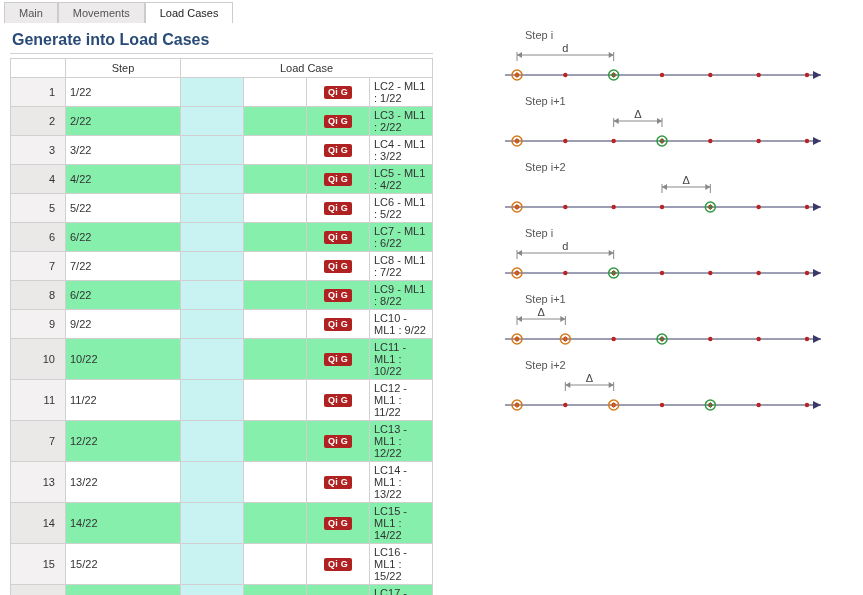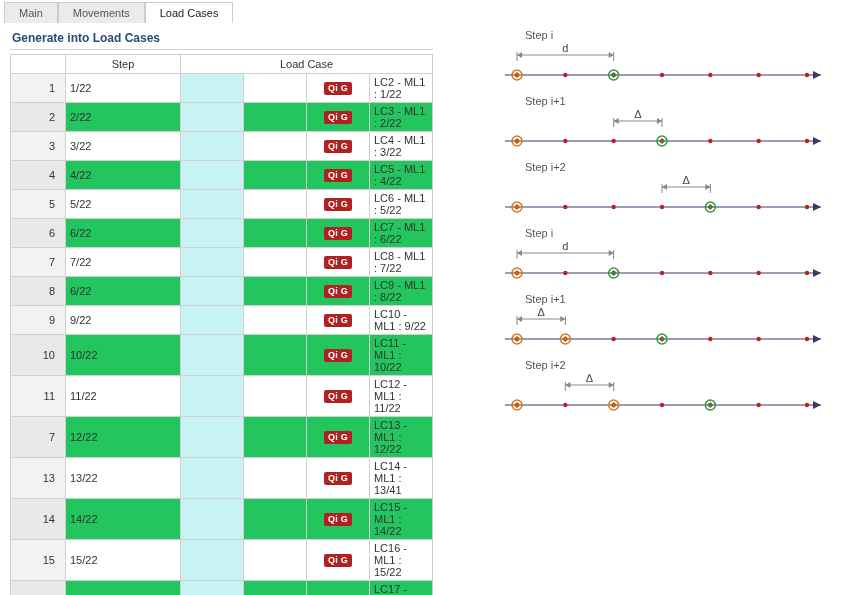--- a/index.html
+++ b/index.html
@@ -39,21 +39,21 @@
     width: 423px;
     flex: 0 0 423px;
   }
   .right-col {
     flex: 1;
     position: relative;
   }
   .panel-title {
     color: #2a4b77;
     font-weight: bold;
-    font-size: 12px;
+    font-size: 16px;
     border-bottom: 1px solid #d0d4da;
     padding: 2px 0 4px 2px;
     margin-bottom: 4px;
   }
   .table {
     border-collapse: collapse;
     width: 100%;
     table-layout: fixed;
   }
   .table th {
@@ -64,21 +64,21 @@
     text-align: center;
     font-size: 11px;
   }
   .table td {
     border: 1px solid #d0d0d0;
     padding: 2px 4px;
     height: 17px;
     background: #fff;
     font-size: 11px;
   }
-  .table tr.alt td { background: #22c55e; }
+  .table tr.alt td { background: #86efac; }
   td.rownum {
     text-align: right;
     width: 55px;
     color: #333;
     padding-right: 10px;
     background: #f3f1f1 !important;
   }
   .table tr.alt td.rownum { background: #ebe8e8 !important; }
   td.step { width: 115px; }
   td.lc1 { width: 18px; background:#c9f3f3 !important; padding:0;}
@@ -217,21 +217,21 @@
             <td class="lc2"></td>
             <td class="qig-cell"><span class="qig-badge">Qi G</span></td>
             <td>LC13 - ML1 : 12/22</td>
           </tr>
           <tr>
             <td class="rownum">13</td>
             <td class="step">13/22</td>
             <td class="lc1"></td>
             <td class="lc2"></td>
             <td class="qig-cell"><span class="qig-badge">Qi G</span></td>
-            <td>LC14 - ML1 : 13/41</td>
+            <td>LC14 - ML1 : 13/22</td>
           </tr>
           <tr class="alt">
             <td class="rownum">14</td>
             <td class="step">14/22</td>
             <td class="lc1"></td>
             <td class="lc2"></td>
             <td class="qig-cell"><span class="qig-badge">Qi G</span></td>
             <td>LC15 - ML1 : 14/22</td>
           </tr>
           <tr>

